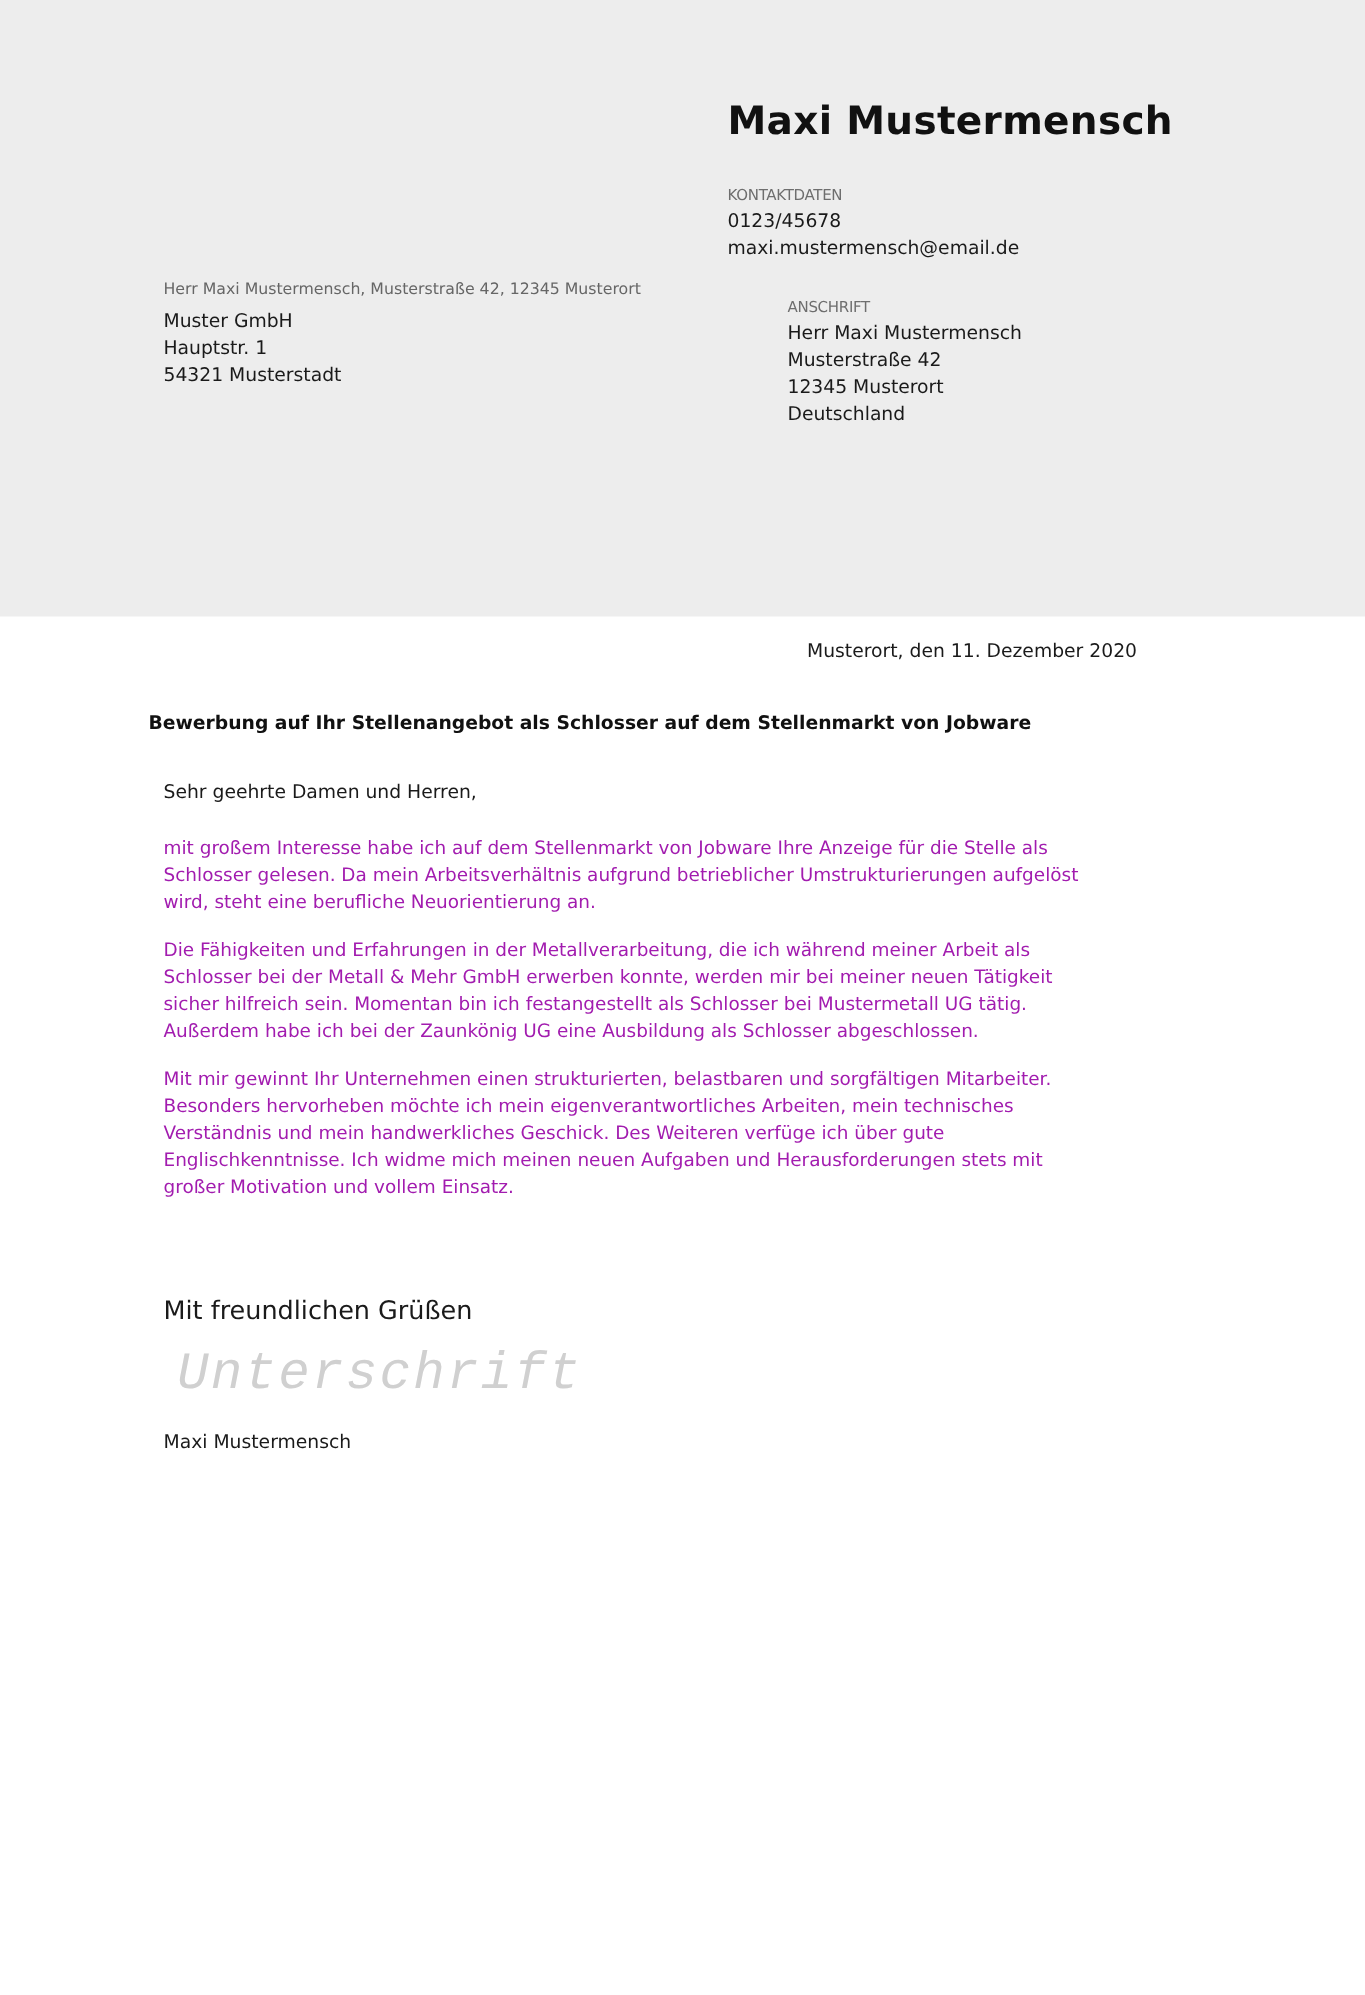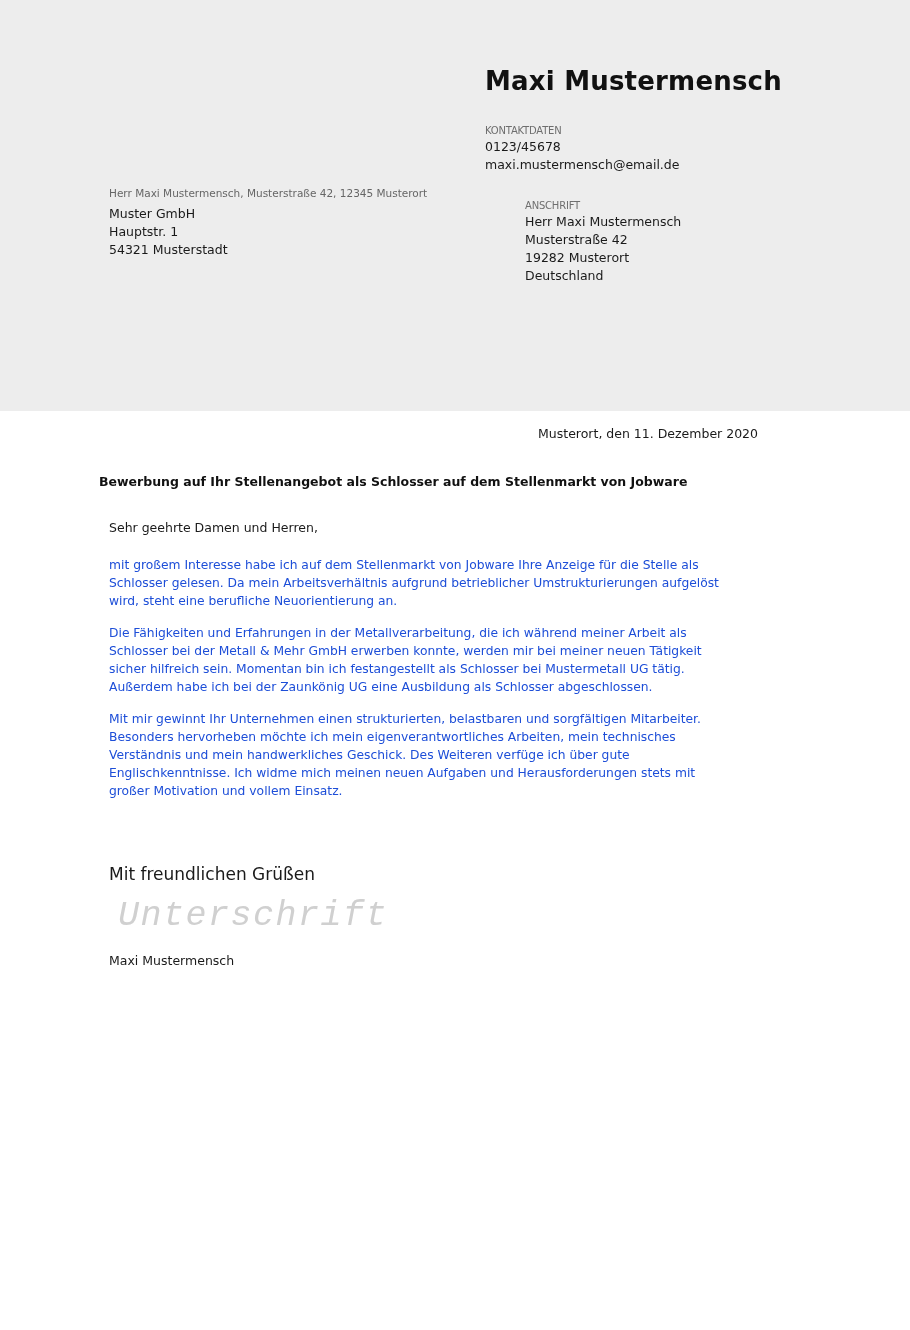--- a/index.html
+++ b/index.html
@@ -97,21 +97,21 @@
     .letter-body {
       position: absolute;
       left: 109px;
       top: 556px;
       width: 630px;
     }
     .letter-paragraph {
       font-size: 12.3px;
       line-height: 18px;
       margin: 0 0 14px 0;
-      color: #1d4ed8;
+      color: #a21caf;
     }
     .closing {
       position: absolute;
       left: 109px;
       top: 864px;
       font-size: 17px;
       white-space: nowrap;
     }
     .signature {
       position: absolute;
@@ -142,21 +142,21 @@
 <div class="contact-block">
   <div class="section-label">KONTAKTDATEN</div>
   <div class="info-line">0123/45678</div>
   <div class="info-line">maxi.mustermensch@email.de</div>
 </div>
 
 <div class="address-block">
   <div class="section-label">ANSCHRIFT</div>
   <div class="info-line">Herr Maxi Mustermensch</div>
   <div class="info-line">Musterstraße 42</div>
-  <div class="info-line">19282 Musterort</div>
+  <div class="info-line">12345 Musterort</div>
   <div class="info-line">Deutschland</div>
 </div>
 
 <div class="return-address">Herr Maxi Mustermensch, Musterstraße 42, 12345 Musterort</div>
 
 <div class="recipient-block">
   <div class="info-line">Muster GmbH</div>
   <div class="info-line">Hauptstr. 1</div>
   <div class="info-line">54321 Musterstadt</div>
 </div>

